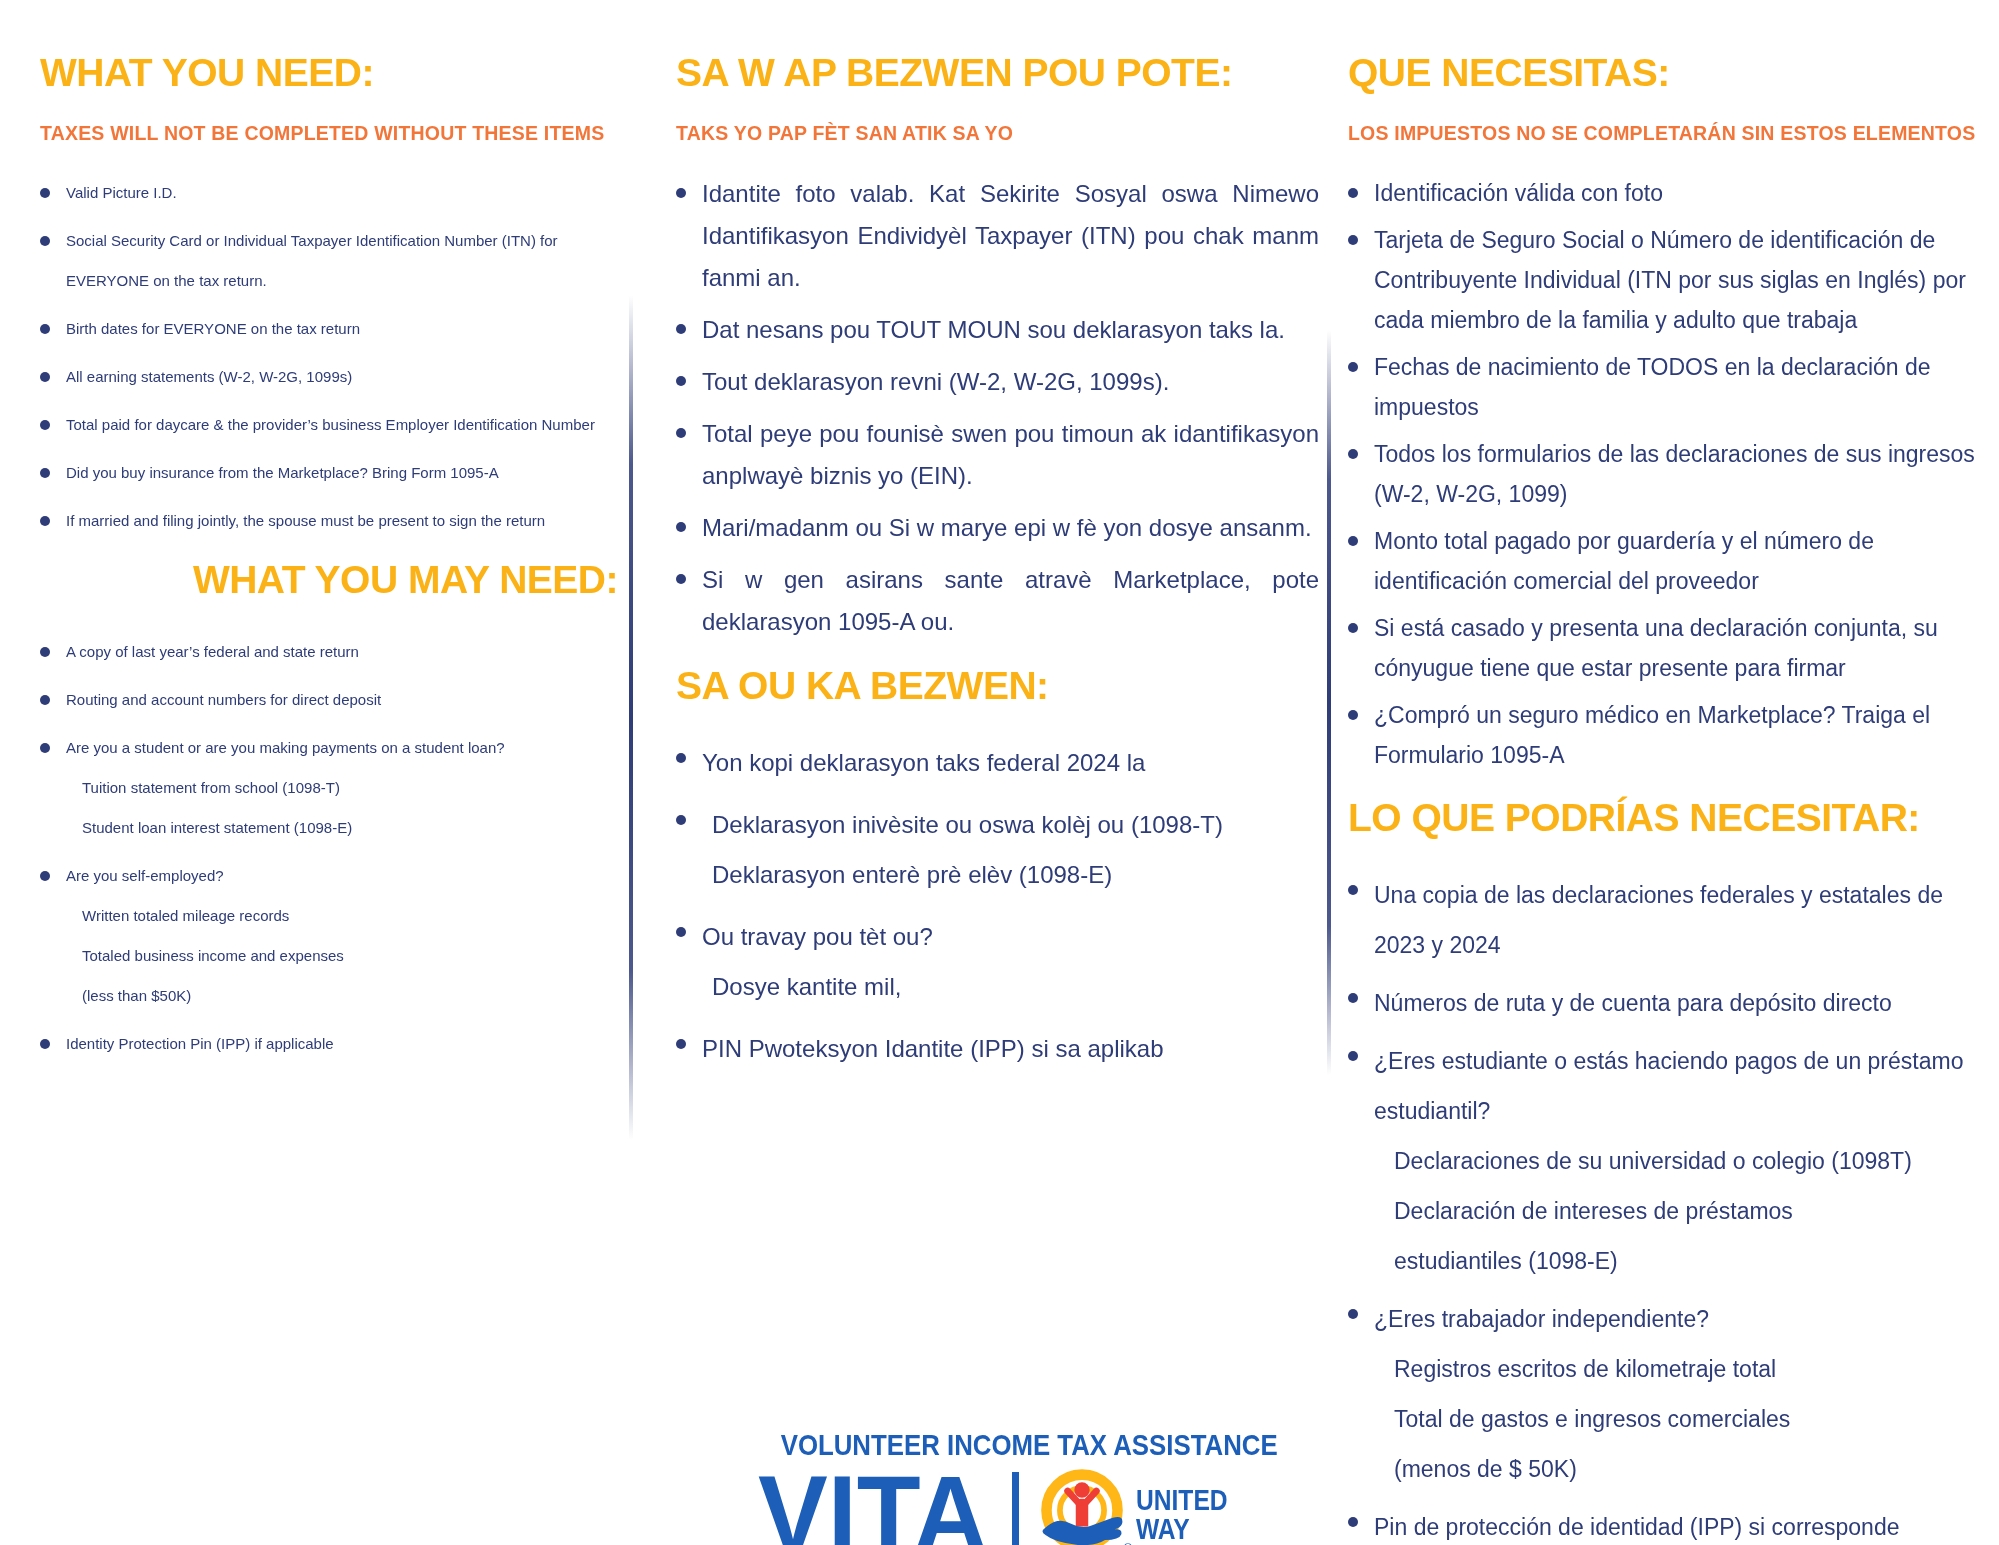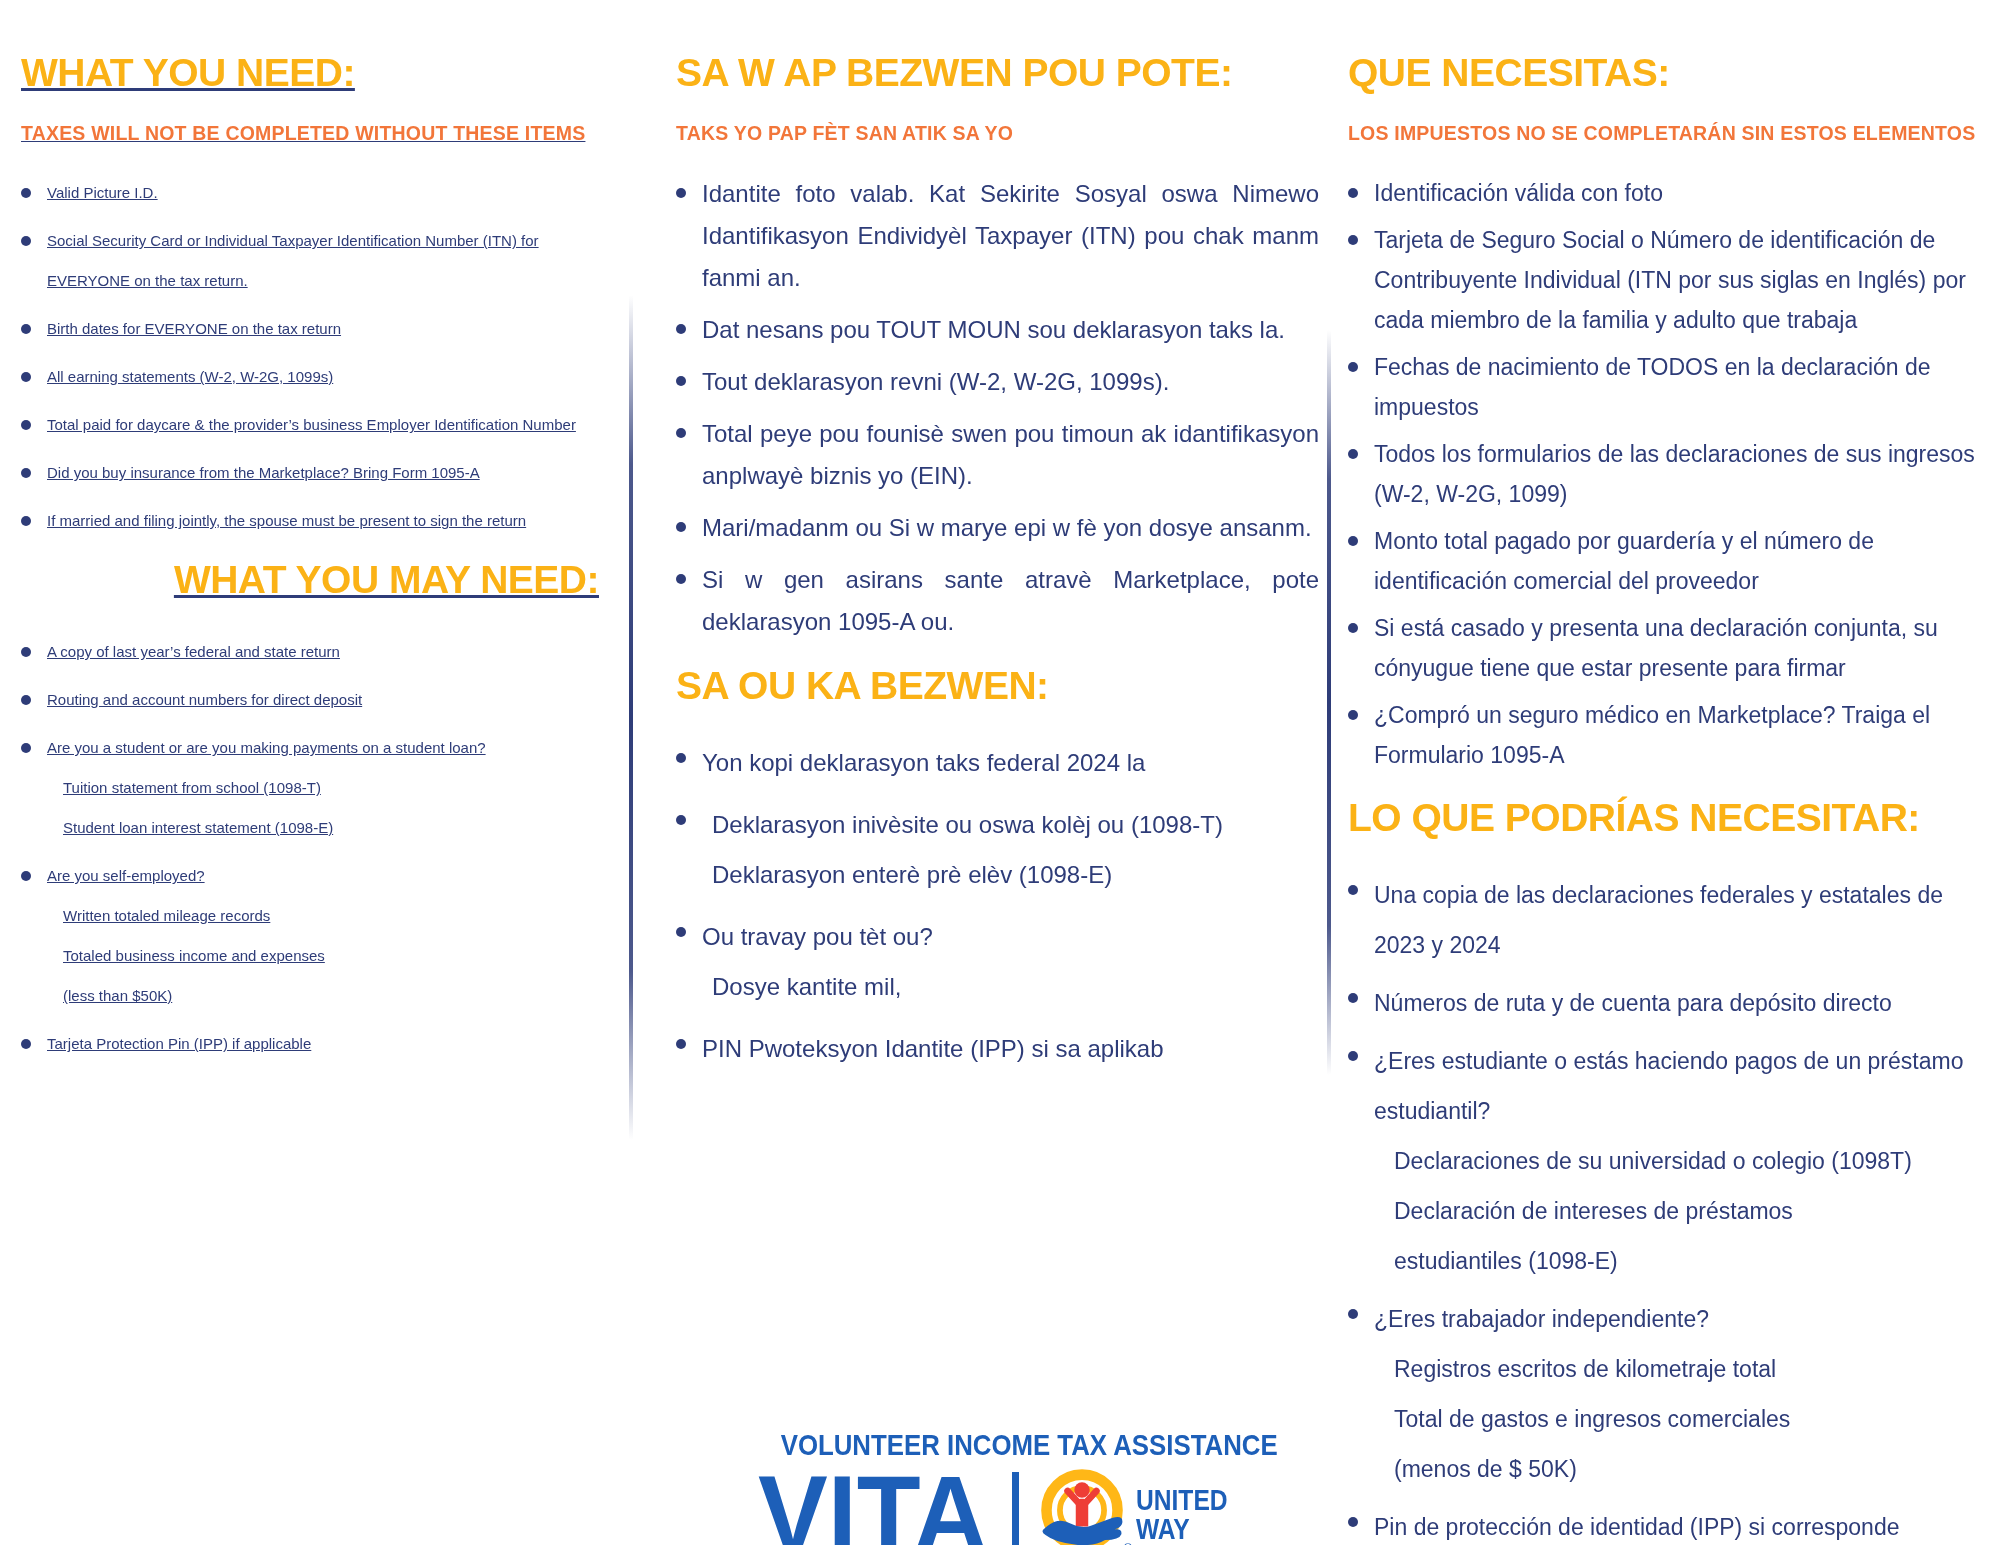--- a/index.html
+++ b/index.html
@@ -13,21 +13,21 @@
   html,body{margin:0;padding:0;background:#fff;}
   .page{
     position:relative;
     width:1999px;height:1545px;
     background:#ffffff;
     font-family:"Liberation Sans", sans-serif;
     color:var(--navy);
     overflow:hidden;
   }
   .col{position:absolute;top:44px;}
-  .col-en{left:21px;width:578px;text-decoration:underline;}
+  .col-en{left:40px;width:578px;}
   .col-ht{left:676px;width:643px;}
   .col-es{left:1348px;width:632px;}
 
   .heading{
     font-size:39px;font-weight:bold;color:var(--gold);
     letter-spacing:-0.5px;margin:8px 0 30px 0;line-height:1.1;
   }
   .sec + .sec .heading{margin-top:22px;}
   .note{
     color:var(--orange);font-weight:bold;font-size:19.5px;
@@ -170,21 +170,21 @@
             <div class="txt">
               <div class="mainline">Are you self-employed?</div>
               <div class="subline">Written totaled mileage records</div>
               <div class="subline">Totaled business income and expenses</div>
               <div class="subline">(less than  $50K)</div>
             </div>
           </li>
           <li class="item">
             <span class="dot"></span>
             <div class="txt">
-              <div class="mainline">Tarjeta Protection Pin (IPP) if applicable</div>
+              <div class="mainline">Identity Protection Pin (IPP) if applicable</div>
             </div>
           </li>
         </ul>
       </div>
     </section>
   <section class="col col-ht">
       <div class="sec sec-0">
         <h2 class="heading">SA W AP BEZWEN POU POTE:</h2>
         <div class="note">TAKS YO PAP FÈT SAN ATIK SA YO</div>
         <ul class="items">

